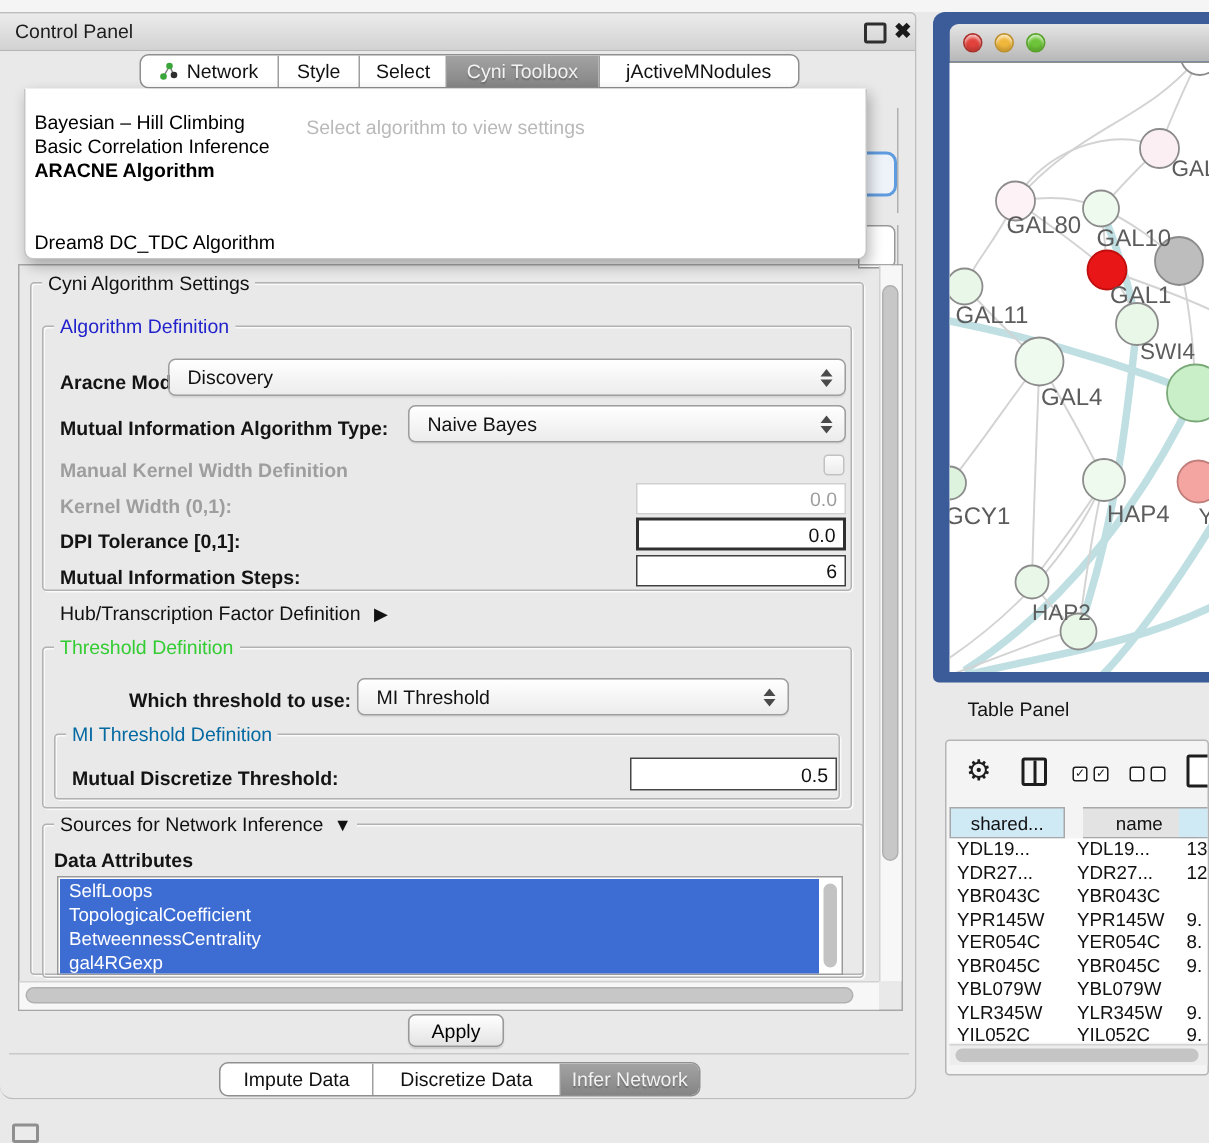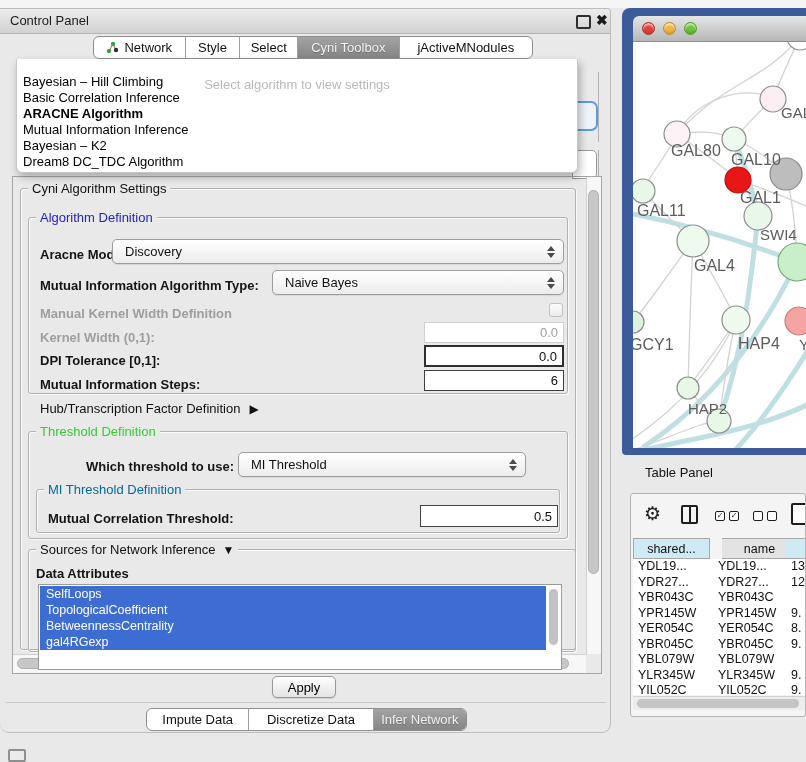--- a/index.html
+++ b/index.html
@@ -99,22 +99,20 @@
   <div class="abs" style="left:598px;top:72px;width:1px;height:70px;background:#b0b0b0;"></div>
   <div class="abs" style="left:598px;top:150px;width:1px;height:34px;background:#b0b0b0;"></div>
   <div class="abs" style="left:574px;top:101px;width:24px;height:30px;border:2px solid #5f9bdf;border-radius:0 7px 7px 0;background:#eef3fa;box-sizing:border-box;"></div>
   <div class="abs" style="left:572px;top:150px;width:25px;height:29px;border:1px solid #999;border-radius:0 5px 5px 0;background:#fff;box-sizing:border-box;"></div>
 
   <div class="dd">
     <div class="dd-prompt">Select algorithm to view settings</div>
     <div class="dd-item" style="top:15px;">Bayesian – Hill Climbing</div>
     <div class="dd-item" style="top:31px;">Basic Correlation Inference</div>
     <div class="dd-item b" style="top:47px;">ARACNE Algorithm</div>
-    <div class="dd-item" style="top:63px;">Mutual Information Inference</div>
-    <div class="dd-item" style="top:79px;">Bayesian – K2</div>
     <div class="dd-item" style="top:95px;">Dream8 DC_TDC Algorithm</div>
   </div>
 
   <div class="abs" style="left:12px;top:176px;width:590px;height:498px;border:1px solid #a6a6a6;box-sizing:border-box;"></div>
   <div class="sb-track-v" style="left:586px;top:177px;width:15px;height:477px;"></div>
   <div class="sb-thumb" style="left:588px;top:190px;width:11px;height:384px;"></div>
   <div class="sb-track-h" style="left:13px;top:654px;width:573px;height:19px;"></div>
   <div class="sb-thumb" style="left:17px;top:658px;width:552px;height:11px;"></div>
 
   <div class="grp" style="left:20px;top:188px;width:556px;height:462px;"></div>
@@ -166,31 +164,31 @@
     <span class="val">MI Threshold</span>
     <span class="stepper">
         <span class="tri-up"></span>
         <span class="tri-dn"></span>
       </span>
   </div>
 
   <div class="grp" style="left:36px;top:489px;width:524px;height:44px;"></div>
   <div class="grp-title" style="left:44px;top:482px;color:#0369a1;">MI Threshold Definition</div>
 
-  <span class="lbl b" style="left:48px;top:511px;">Mutual Correlation Threshold:</span>
+  <span class="lbl b" style="left:48px;top:511px;">Mutual Discretize Threshold:</span>
   <input class="fld" style="left: 420px; top: 505px; width: 138px; height: 22px; border: 1px solid rgb(68, 68, 68);" value="0.5">
 
   <div class="grp" style="left:28px;top:549px;width:548px;height:103px;"></div>
   <div class="grp-title" style="left:36px;top:542px;color:#111;display:flex;align-items:center;gap:7px;">
     <span>Sources for Network Inference</span>
     <span style="font-size:12px;">▼</span>
   </div>
   <span class="lbl b" style="left:36px;top:566px;">Data Attributes</span>
 
-  <div class="abs" style="left:38px;top:584px;width:524px;height:86px;background:#fff;border:1px solid #9a9a9a;box-sizing:border-box;overflow:hidden;">
+  <div class="abs" style="left:38px;top:584px;width:524px;height:66px;background:#fff;border:1px solid #9a9a9a;box-sizing:border-box;overflow:hidden;">
     <div class="attr-item" style="top:1px;background:#3d6cd3;">SelfLoops</div>
     <div class="attr-item" style="top:17px;background:#3d6cd3;">TopologicalCoefficient</div>
     <div class="attr-item" style="top:33px;background:#3d6cd3;">BetweennessCentrality</div>
     <div class="attr-item" style="top:49px;background:#3d6cd3;">gal4RGexp</div>
     <div style="position:absolute;left:510px;top:4px;width:9px;height:56px;background:#c3c3c3;border-radius:5px;"></div>
   </div>
 
   <div class="btn" style="left:272px;top:676px;width:64px;height:22px;">
     <span>Apply</span>
   </div>

